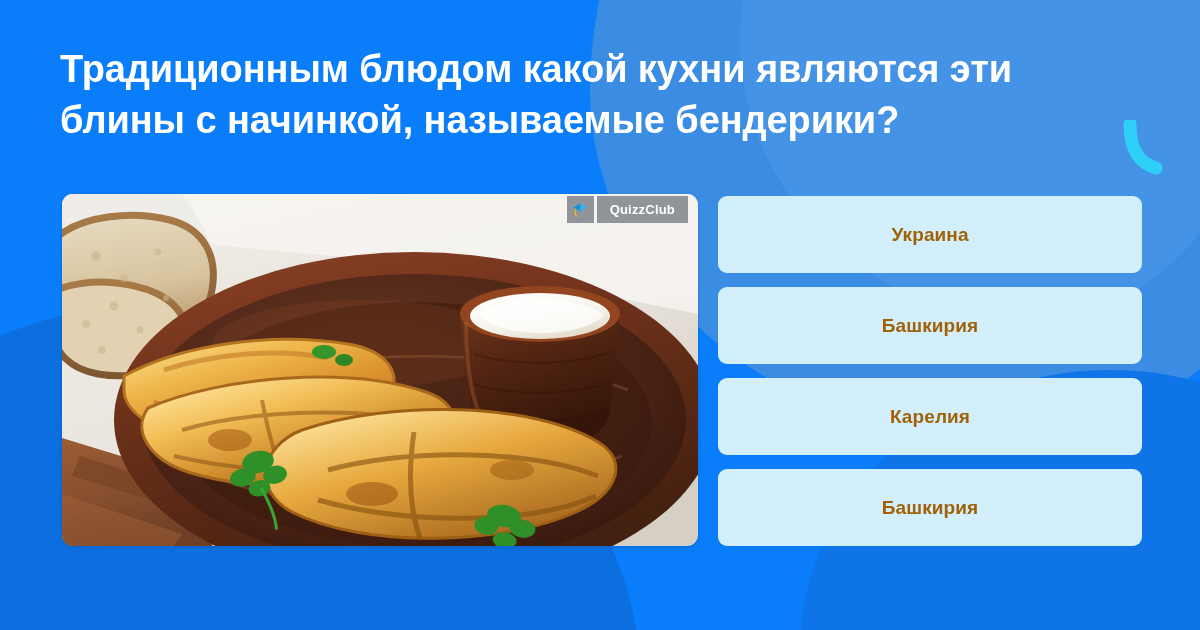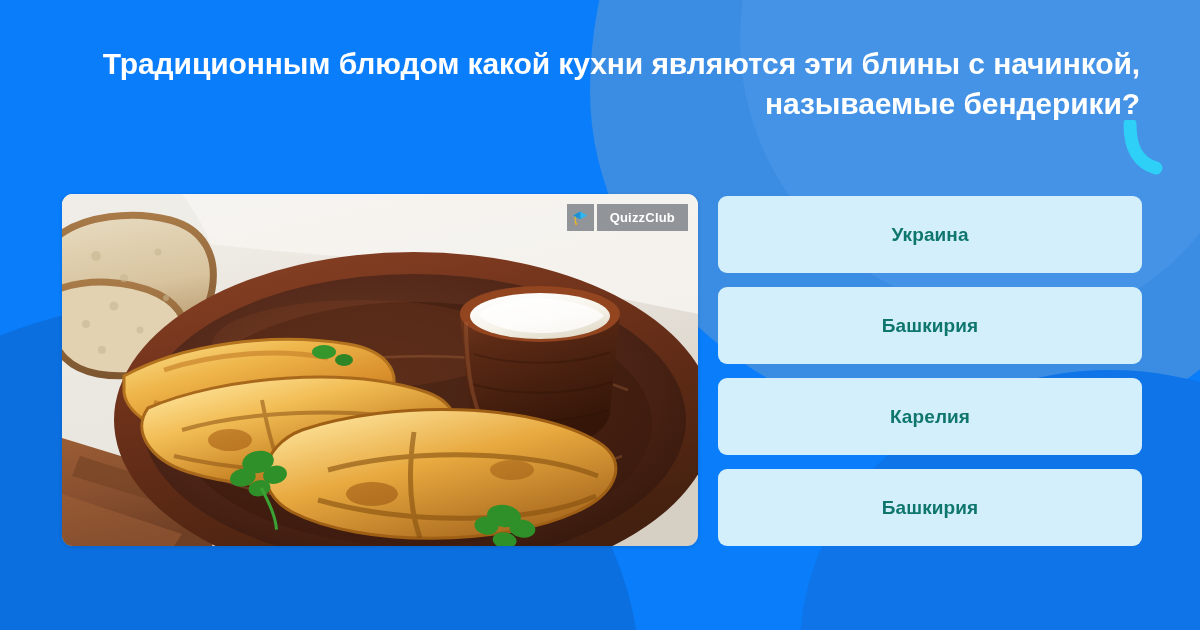--- a/index.html
+++ b/index.html
@@ -55,23 +55,23 @@
     position:absolute;
     left:1122px; top:120px;
     width:56px; height:58px;
   }
 
   
   #question {
     position:absolute;
     left:60px; top:44px;
     width:1080px;
-    text-align:right;
+    text-align:left;
     color:#ffffff;
-    font-size:30px;
+    font-size:38px;
     font-weight:bold;
     line-height:1.33;
     letter-spacing:-0.1px;
     z-index:5;
   }
 
   
   #photo-wrap {
     position:absolute;
     left:62px; top:194px;
@@ -79,21 +79,21 @@
     border-radius:11px;
     overflow:hidden;
     z-index:4;
     box-shadow:0 1px 4px rgba(0,0,0,.12);
   }
   #photo { position:absolute; inset:0; }
 
   
   #watermark {
     position:absolute;
-    right:10px; top:10px;
+    right:10px; top:2px;
     display:flex;
     align-items:center;
     height:27px;
     z-index:9;
     font-size:0;
     padding-left:8px;
   }
   #wm-icon {
     width:27px; height:27px;
     background:rgba(120,125,132,.80);
@@ -124,21 +124,21 @@
     background:#d2effb;
     border-radius:9px;
     margin-bottom:14px;
     display:flex;
     align-items:center;
     justify-content:center;
     cursor:pointer;
   }
   .answer:last-child { margin-bottom:0; }
   .answer-label {
-    color:#0f766e;
+    color:#a16207;
     font-size:19px;
     font-weight:bold;
     letter-spacing:.1px;
   }
 </style>
 </head>
 <body>
 
 <div id="card">
 

